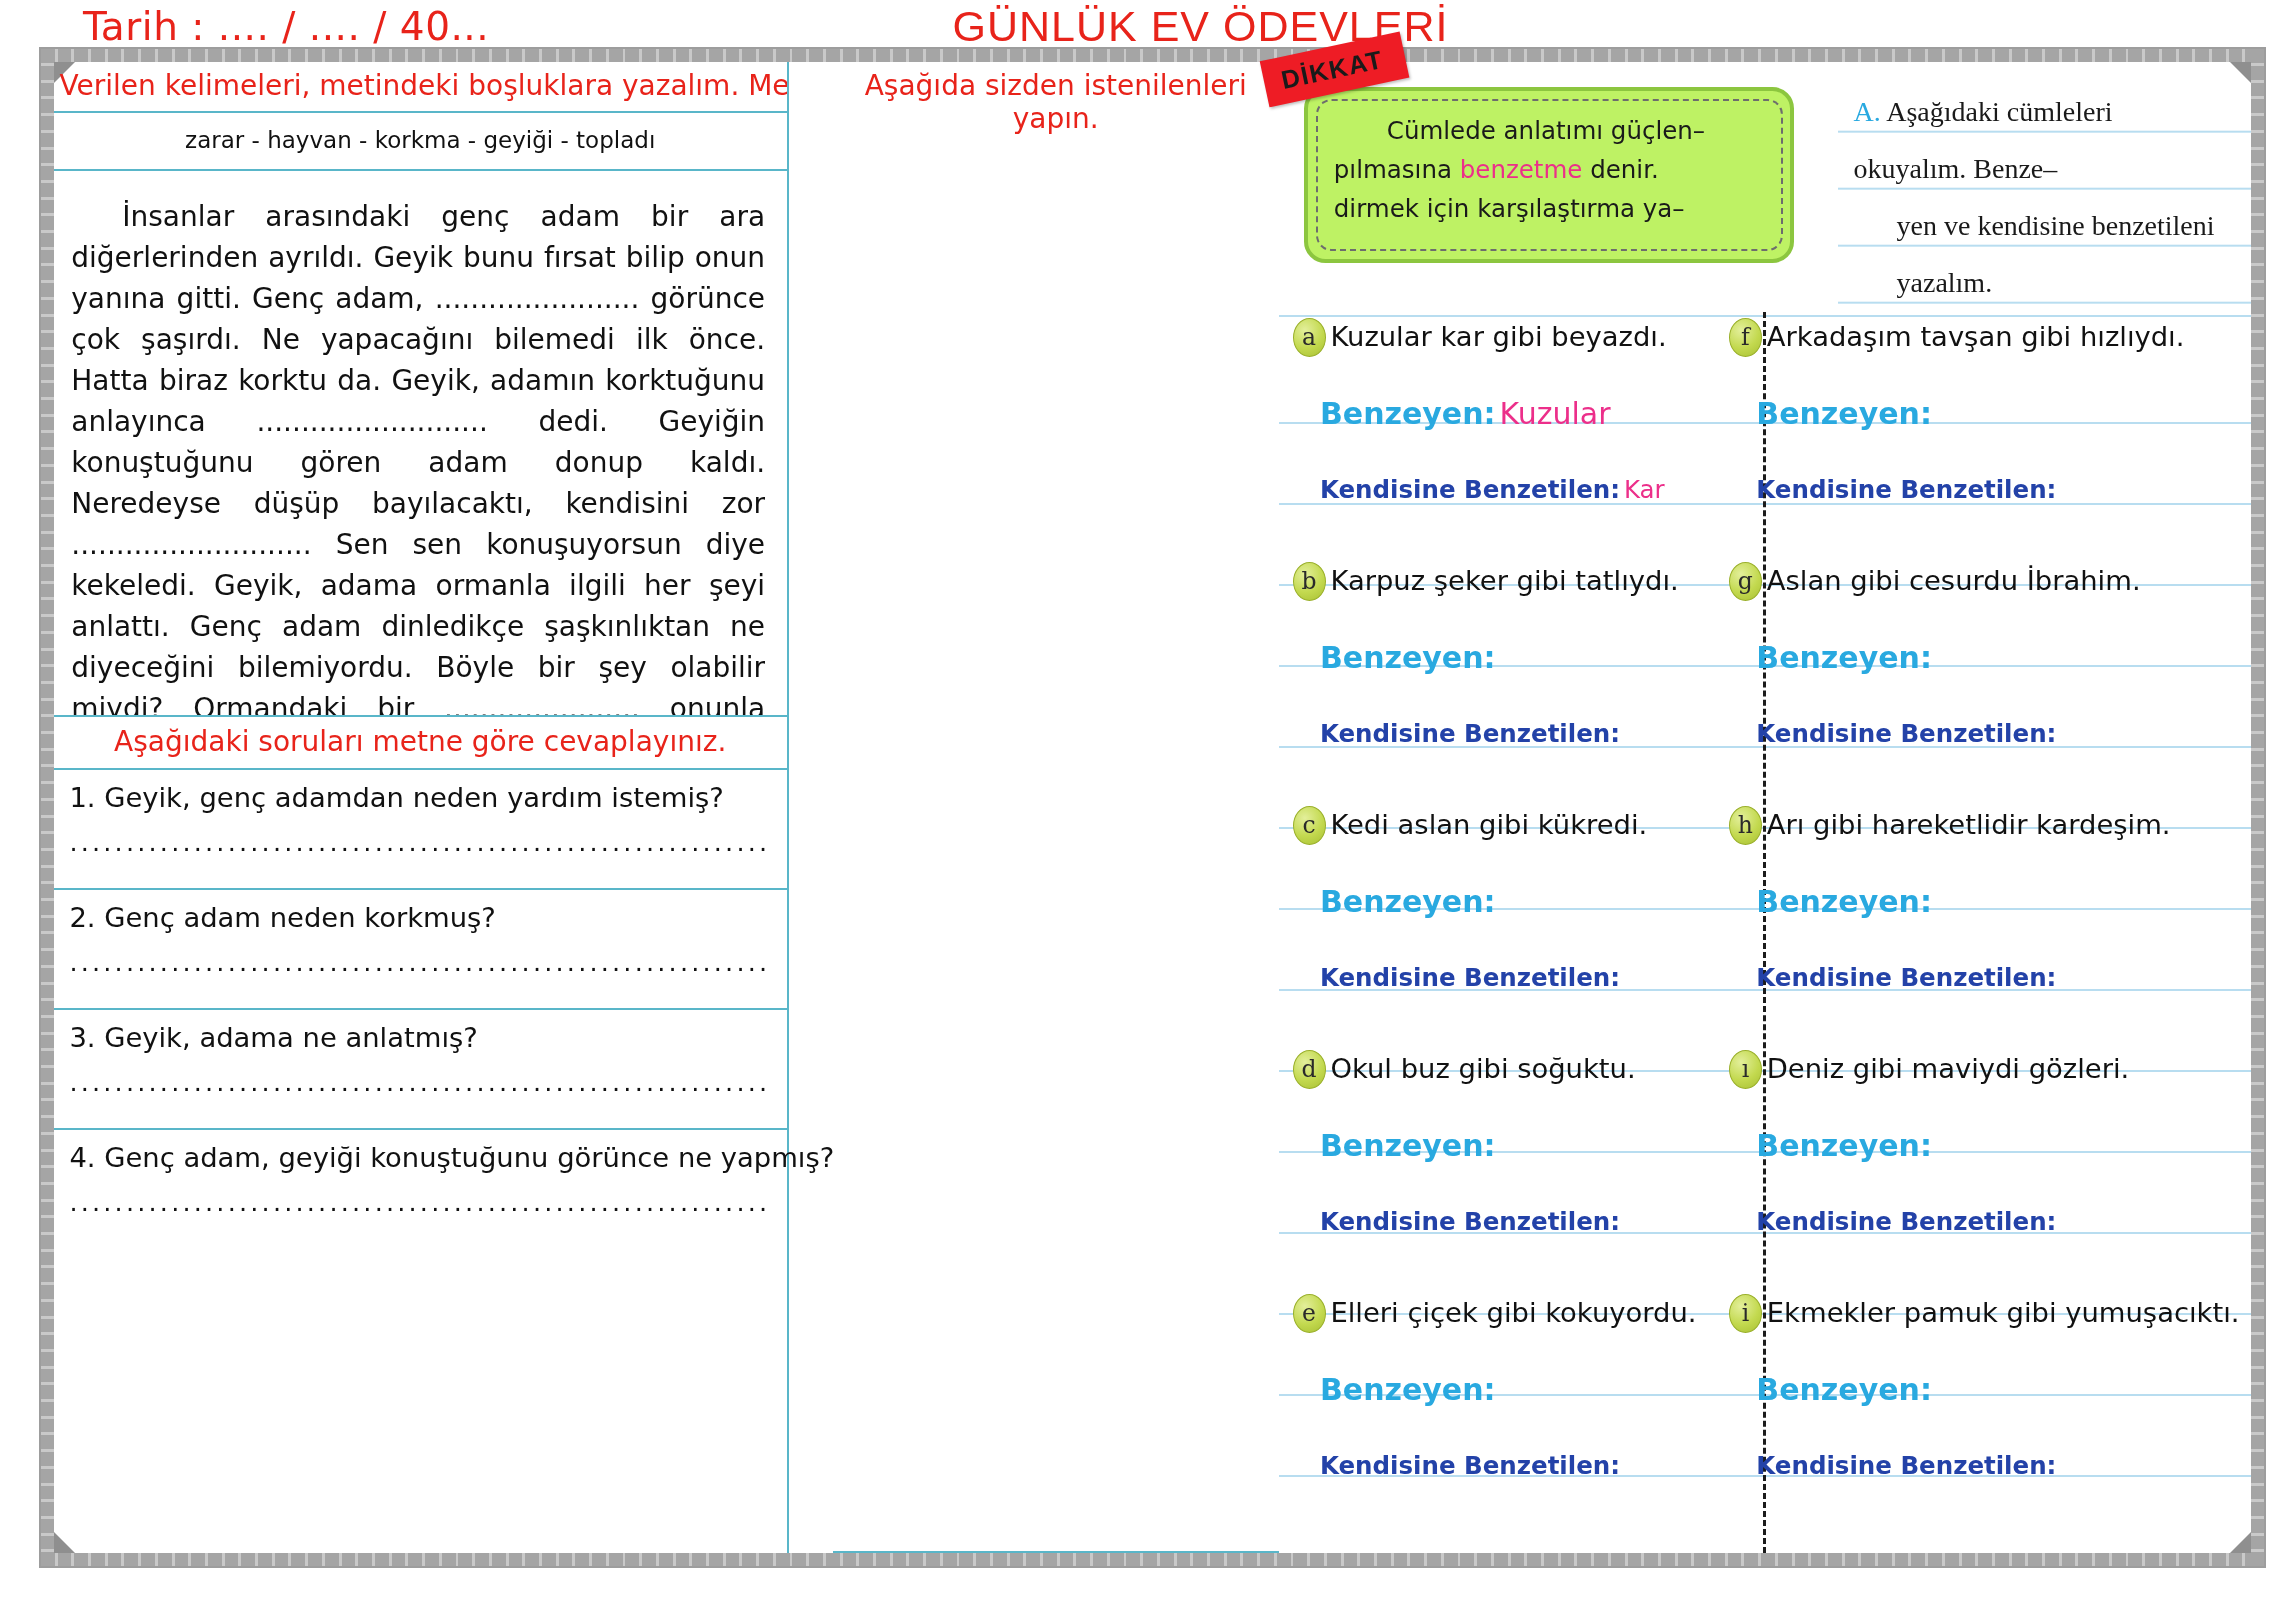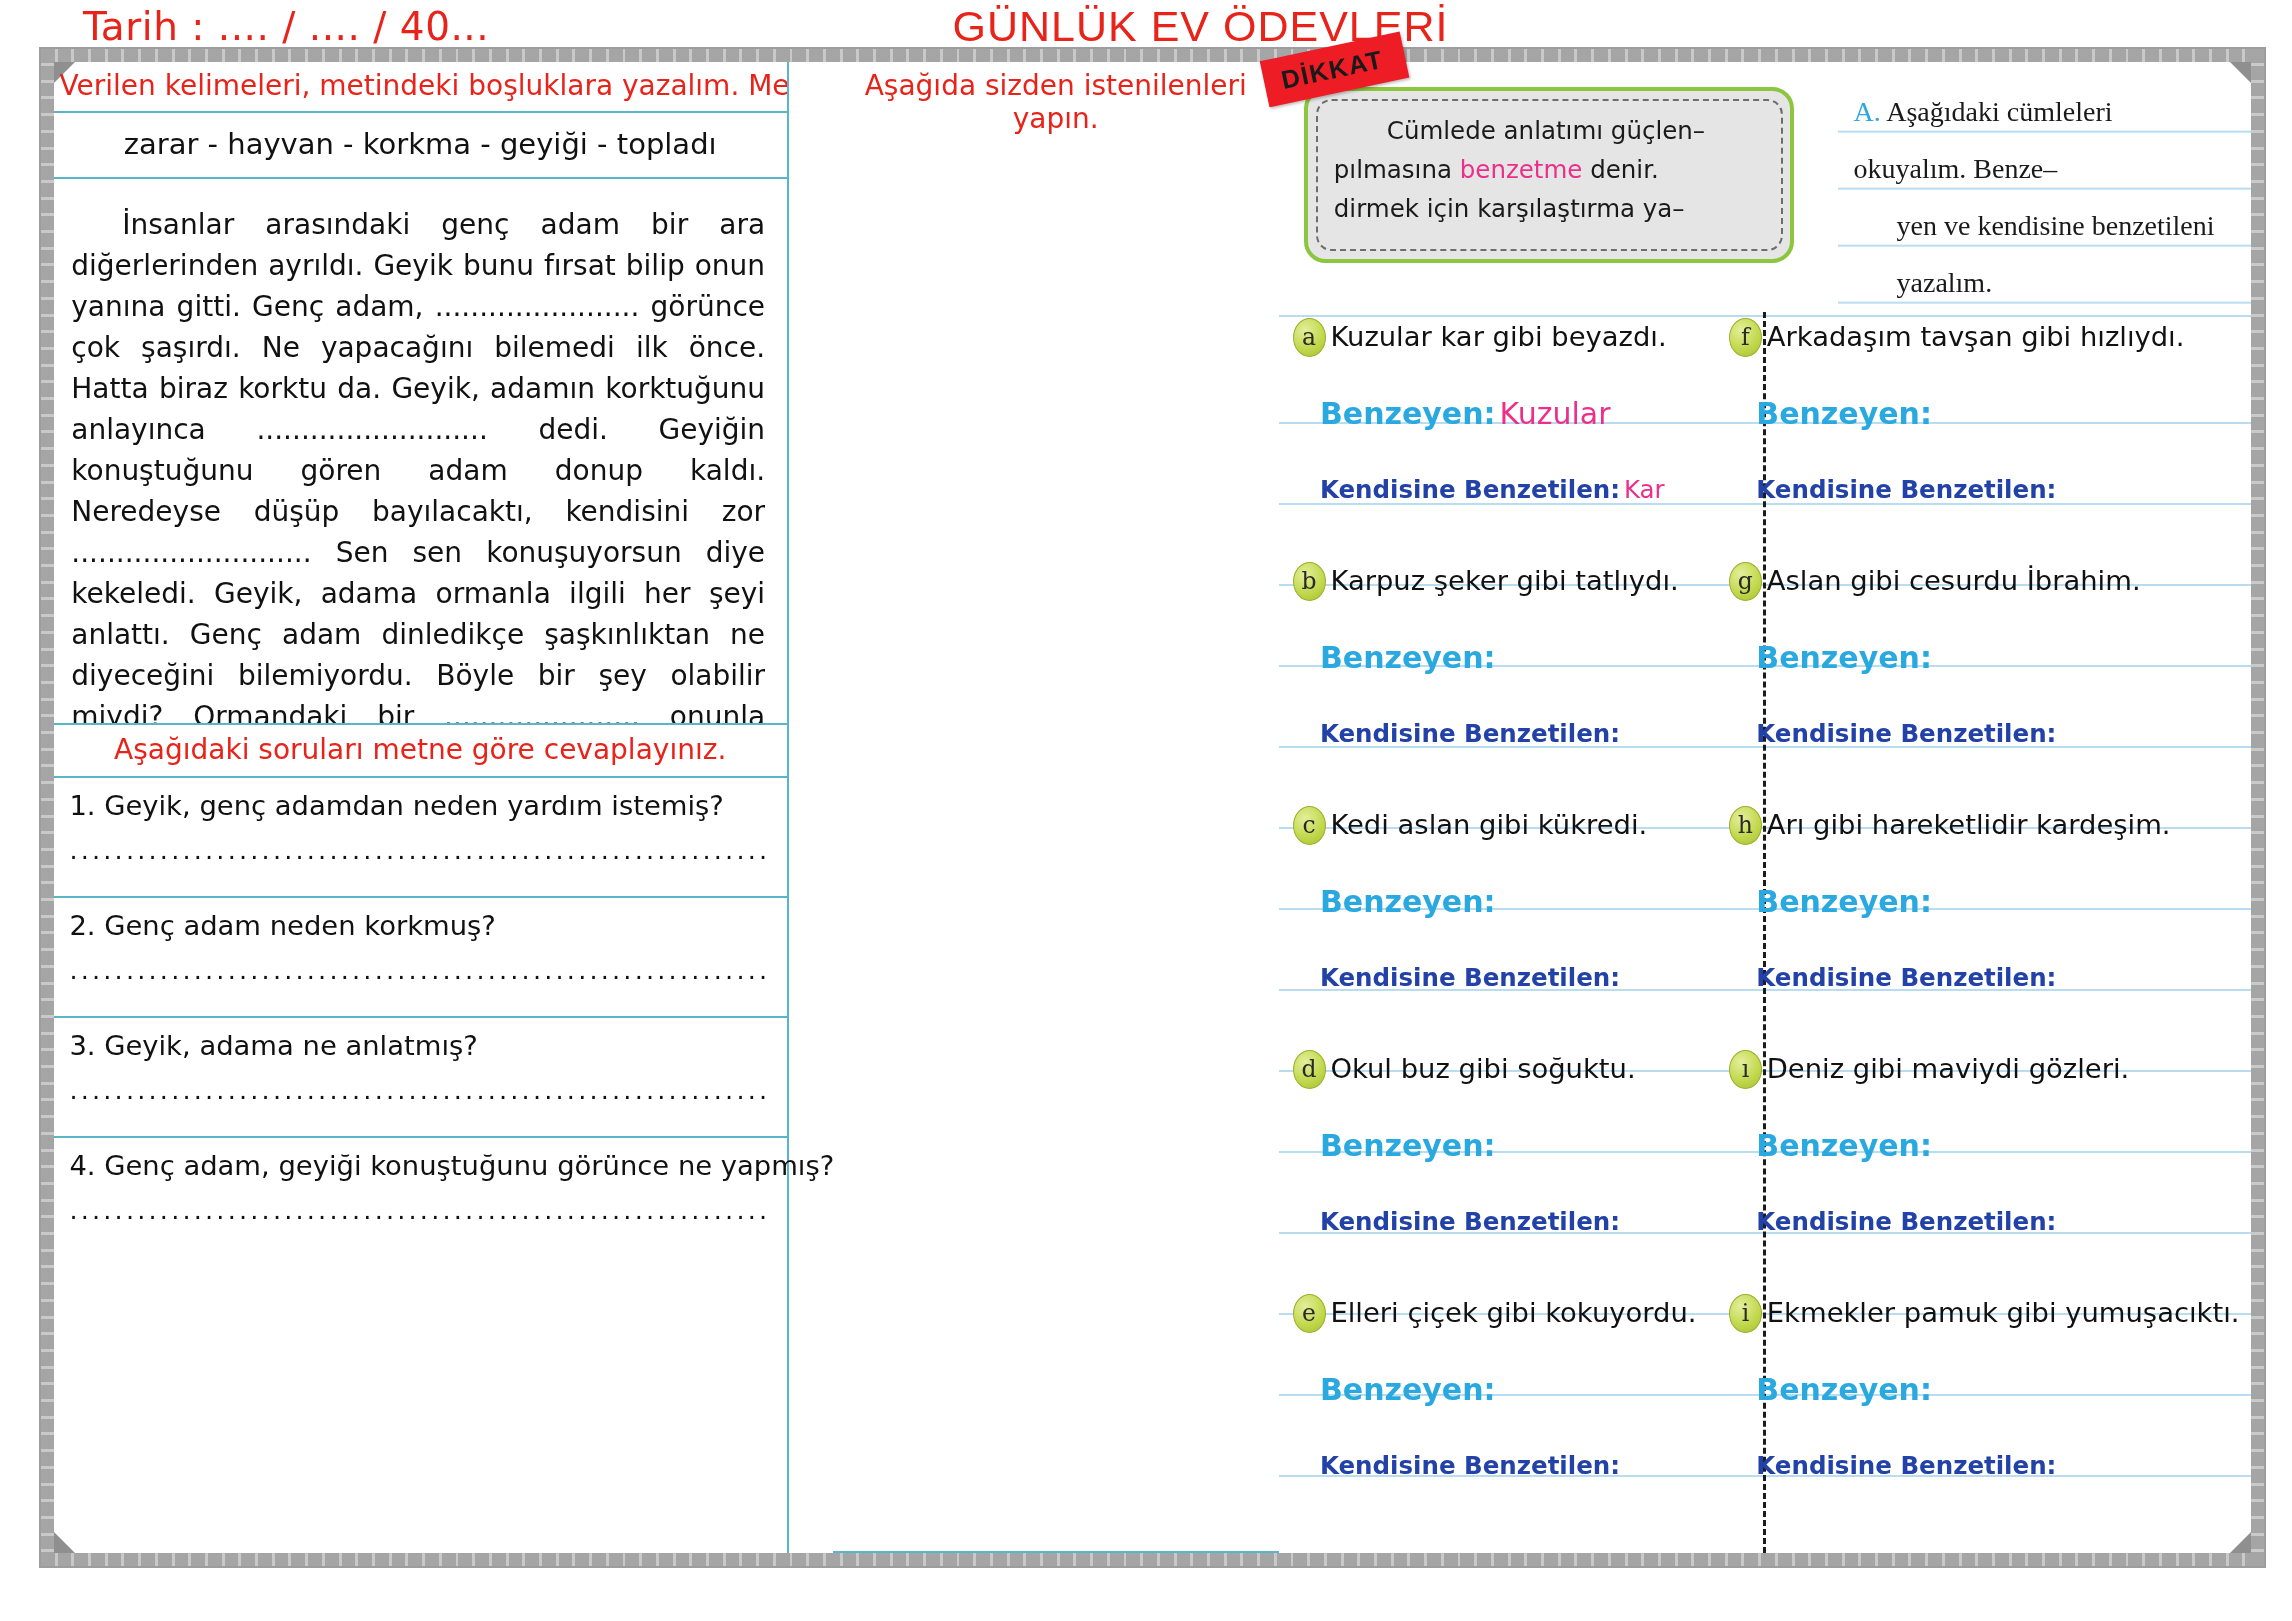--- a/index.html
+++ b/index.html
@@ -94,21 +94,21 @@
     font-size: 28px;
     font-family: "DejaVu Sans", sans-serif;
     text-align: center;
     padding: 7.8px 5.9px 8.8px;
     border-bottom: 2.9px solid #59b6c9;
     white-space: nowrap;
     overflow: hidden;
   }
 
   .words-band {
-    font-size: 29px;
+    font-size: 23px;
     text-align: center;
     padding: 13.7px 5.9px 15.7px;
     border-bottom: 2.9px solid #59b6c9;
     font-family: "DejaVu Sans", sans-serif;
     color: #111;
   }
 
   .passage {
     padding: 25.5px 21.6px 9.8px 17.6px;
     font-size: 28px;
@@ -175,21 +175,21 @@
     padding: 17.6px 13.7px 9.8px 13.7px;
   }
   .dikkat-box {
     position: relative;
     margin-left: 11.8px;
     margin-top: 7.8px;
     width: 490px;
     height: 176px;
     border: 4.9px solid #8cc63f;
     border-radius: 21.6px;
-    background: #e5e5e5;
+    background: #bef264;
   }
   .dikkat-inner {
     position: absolute;
     left: 7.8px; top: 7.8px; right: 7.8px; bottom: 7.8px;
     border: 2px dashed #6d6d6d;
     border-radius: 15.7px;
     padding: 9.8px 13.7px 5.9px 15.7px;
     font-family: "DejaVu Sans", sans-serif;
     font-size: 24.5px;
     line-height: 39px;

